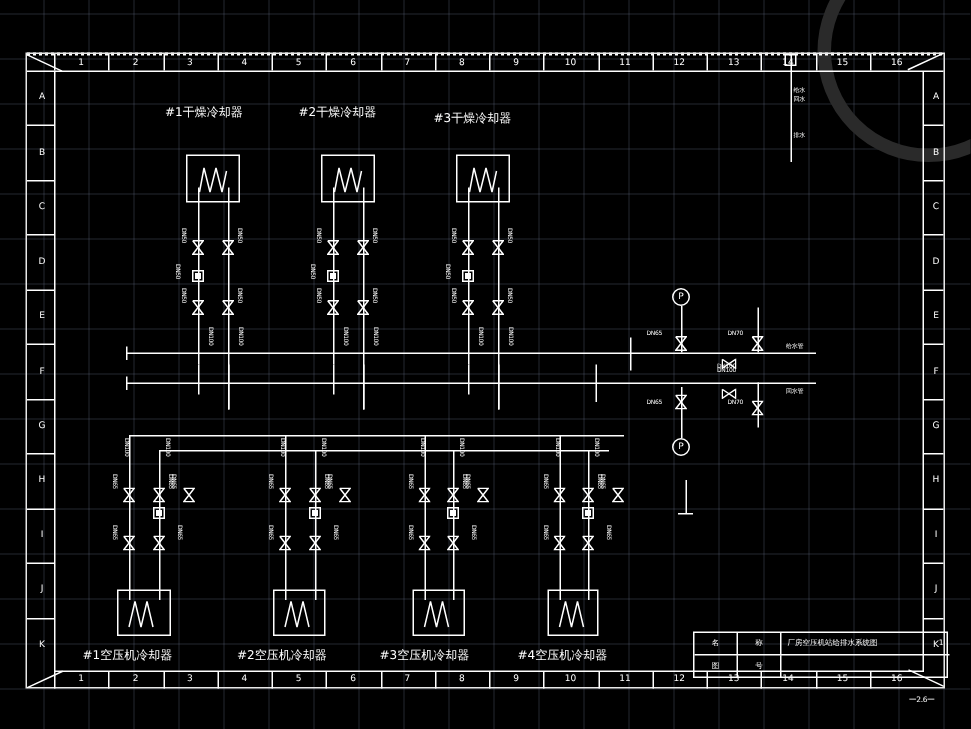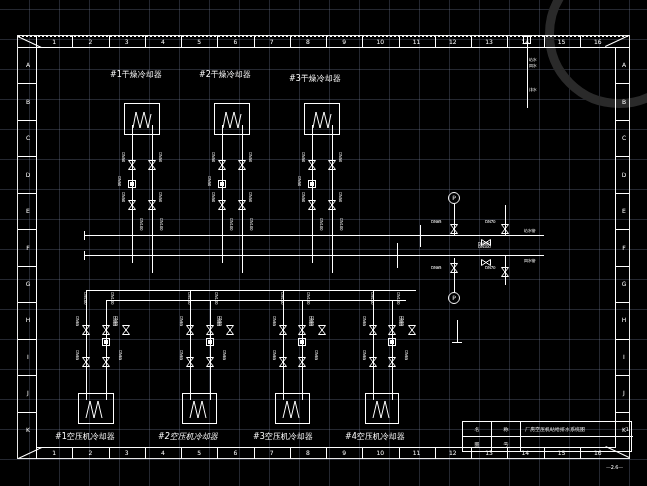--- a/index.html
+++ b/index.html
@@ -254,21 +254,21 @@
 
   <div class="box" style="left:365px;top:393px;width:34px;height:31px;">
     <svg width="32" height="29" viewBox="0 0 32 29" style="position:absolute;left:0;top:0;">
       <polyline points="7,24 11,7 15,24 19,7 23,24" fill="none" stroke="#fff" stroke-width="1"></polyline>
     </svg>
   </div>
   <div class="ln vl" style="left:373px;top:290px;height:110px;"></div>
   <div class="ln vl" style="left:392px;top:300px;height:100px;"></div>
 
   <div class="eqlabel" style="left:55px;top:432px;">#1空压机冷却器</div>
-  <div class="eqlabel" style="left:158px;top:432px;font-style:italic;">#2空压机冷却器</div>
+  <div class="eqlabel" style="left:158px;top:432px;">#2空压机冷却器</div>
   <div class="eqlabel" style="left:253px;top:432px;">#3空压机冷却器</div>
   <div class="eqlabel" style="left:345px;top:432px;">#4空压机冷却器</div>
 
   <div class="ln hl" style="left:84px;top:235px;width:390px;"></div>
   <div class="ln hl" style="left:84px;top:255px;width:390px;"></div>
   <div class="ln vl" style="left:84px;top:231px;height:9px;"></div>
   <div class="ln vl" style="left:84px;top:251px;height:9px;"></div>
 
   <div class="ln hl" style="left:106px;top:300px;width:300px;"></div>
   <div class="ln hl" style="left:86px;top:290px;width:330px;"></div>

